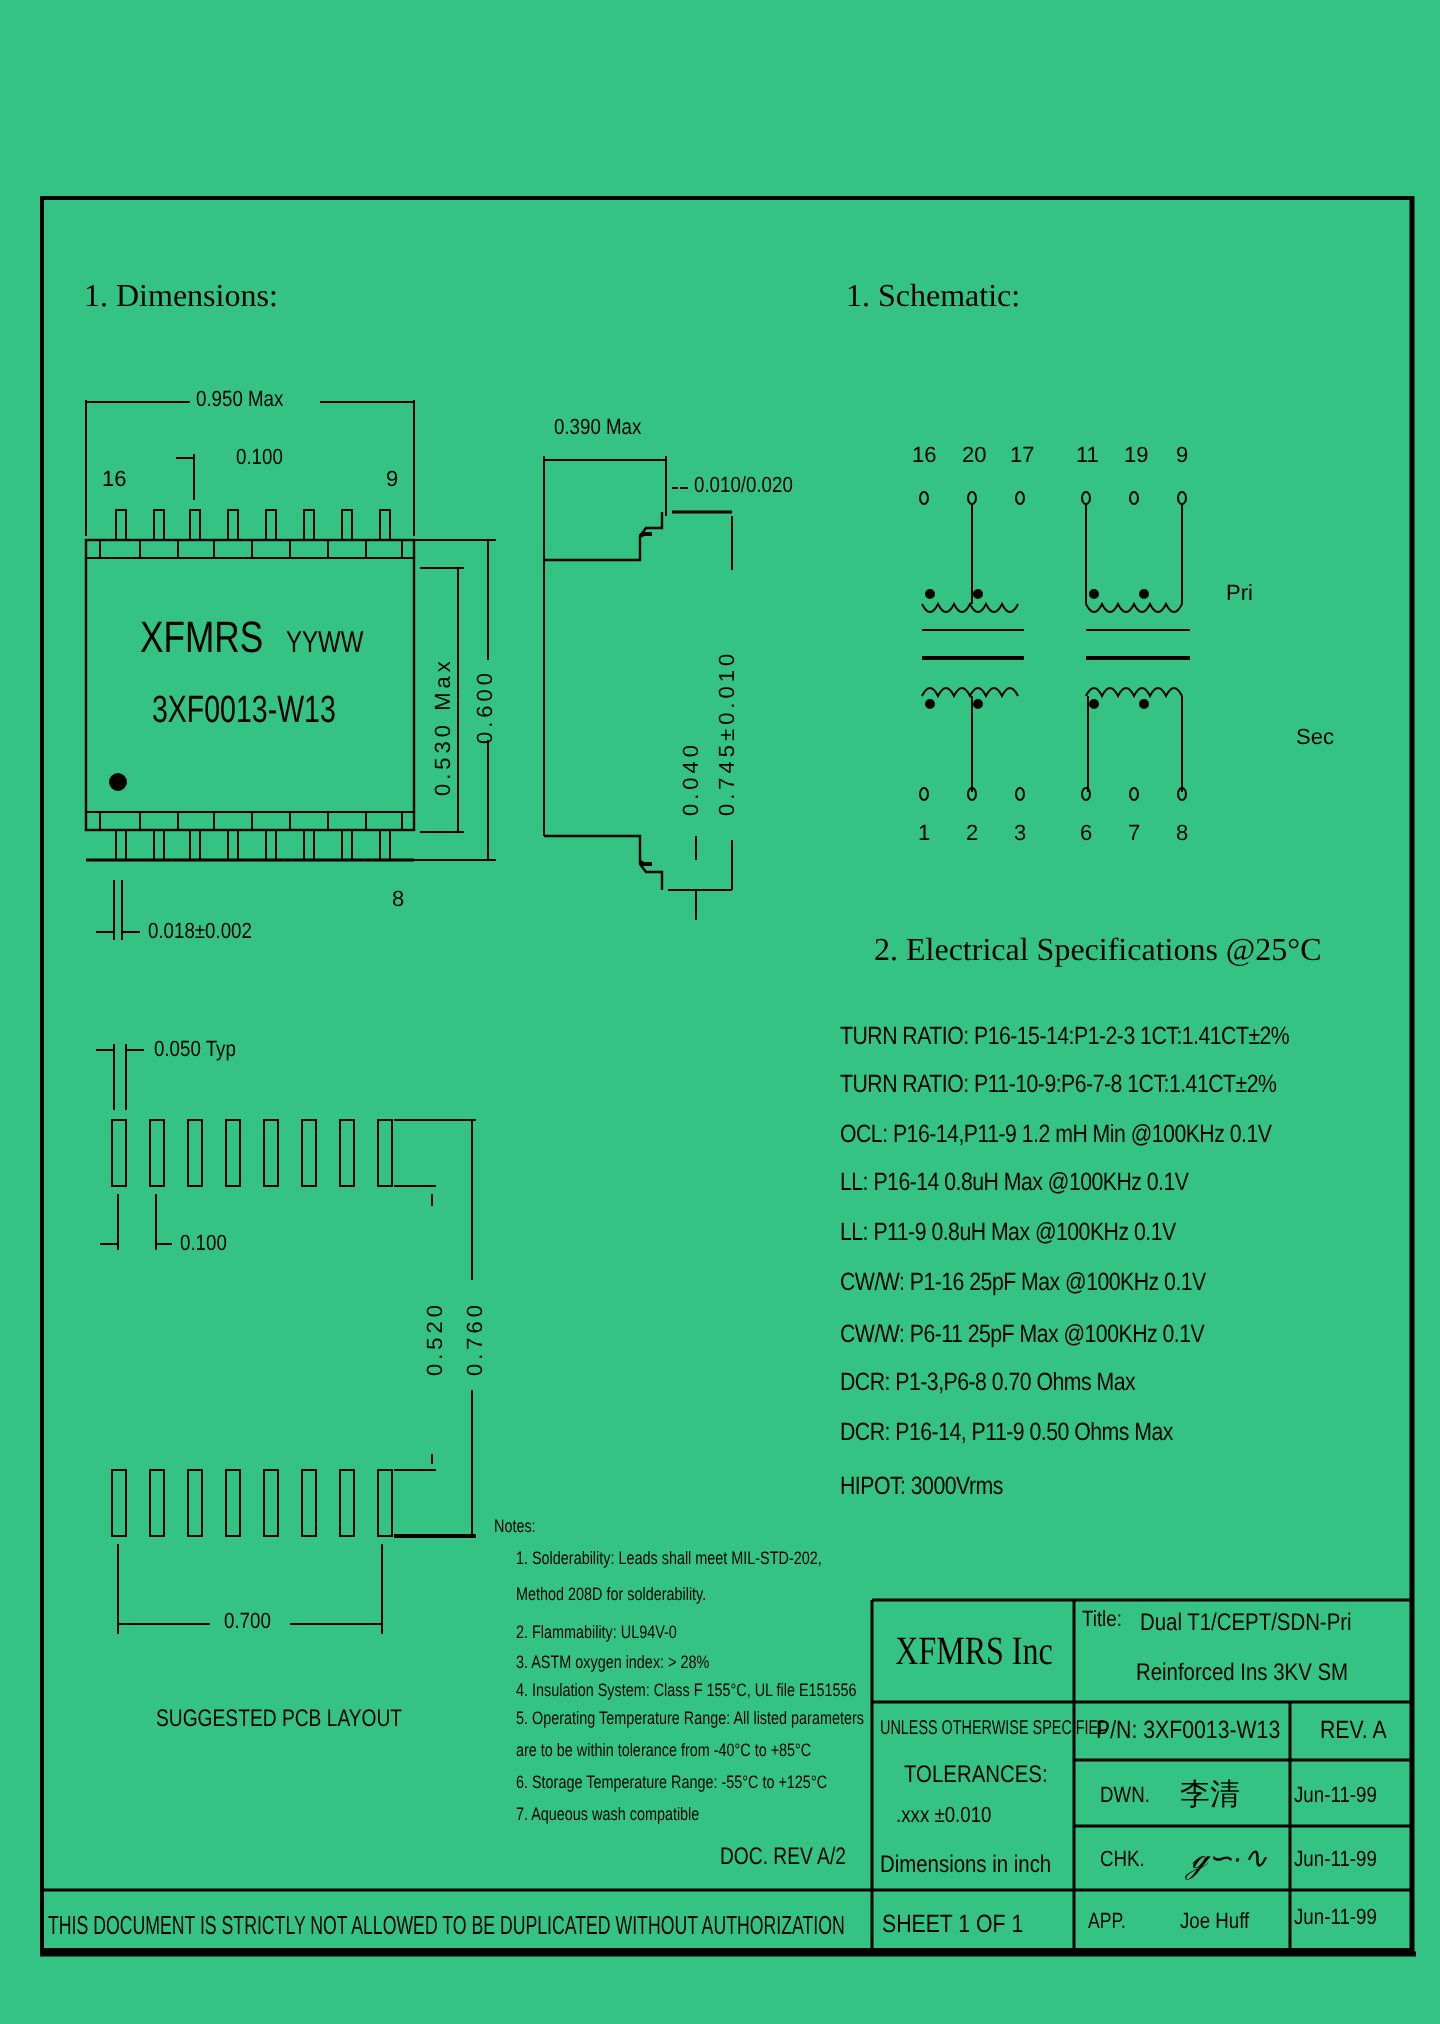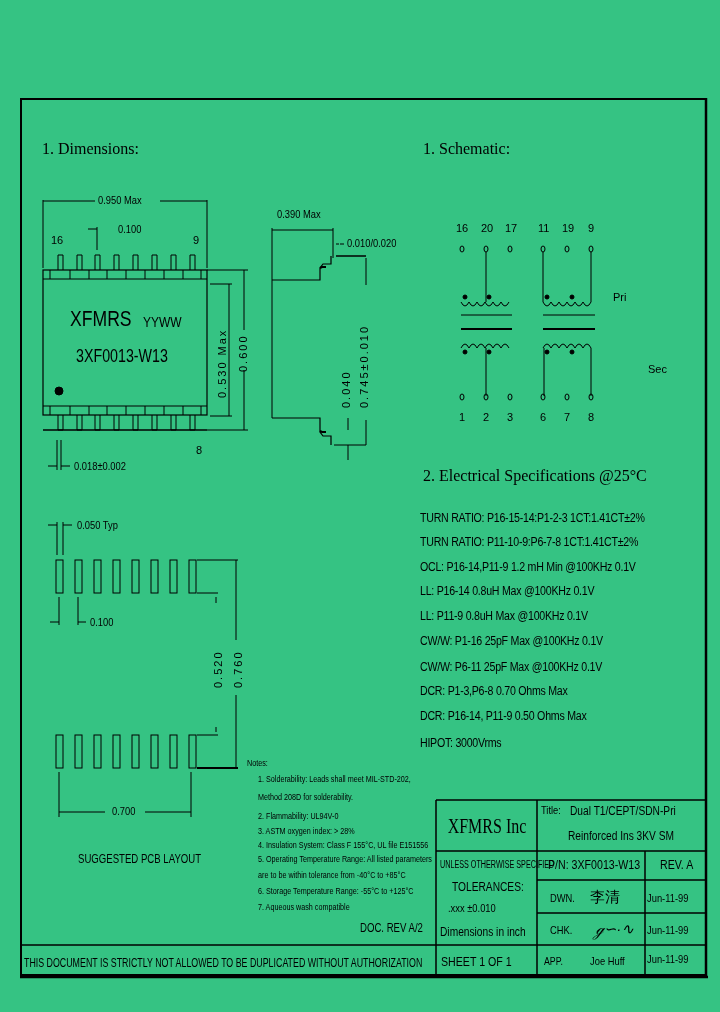--- a/index.html
+++ b/index.html
@@ -15,21 +15,21 @@
   svg{position:absolute;left:0;top:0;}
   .lbl{font-size:11px;}
 </style>
 </head>
 <body>
 
 <div class="frame"></div>
 
 <div class="abs h" style="left:42px;top:140px;">1. Dimensions:</div>
 <div class="abs h" style="left:423px;top:140px;">1. Schematic:</div>
-<div class="abs h" style="left:423px;top:467px;">2. Electrical Specifications @25°C</div>
+<div class="abs h" style="left:437px;top:467px;">2. Electrical Specifications @25°C</div>
 
 <svg width="720" height="1012" stroke="#000" fill="none" stroke-width="1">
 
   <line x1="43" y1="200" x2="43" y2="268"></line>
     <line x1="207" y1="200" x2="207" y2="268"></line>
   <line x1="43" y1="201" x2="95" y2="201"></line>
     <line x1="160" y1="201" x2="207" y2="201"></line>
 
   <line x1="97" y1="227" x2="97" y2="250"></line>
     <line x1="88" y1="229" x2="97" y2="229"></line>

